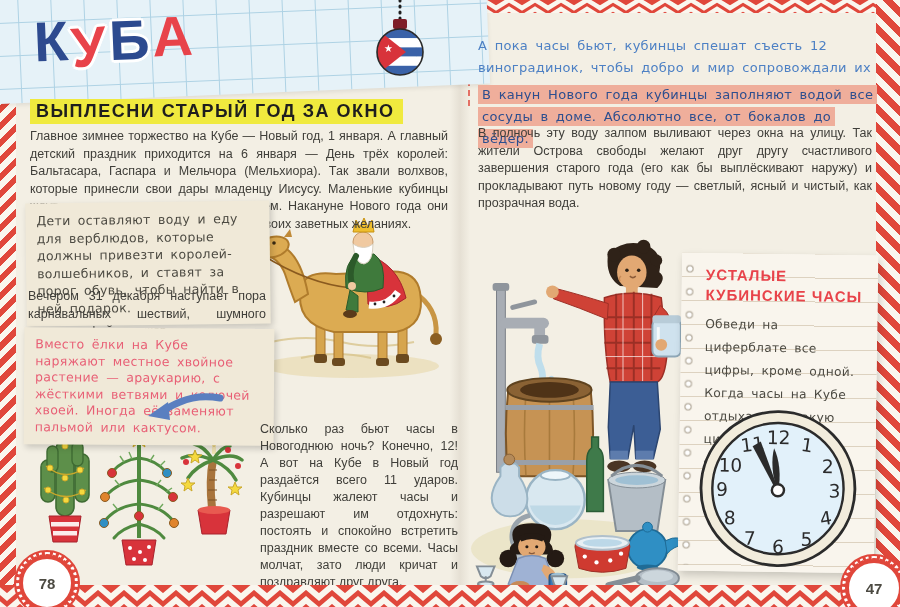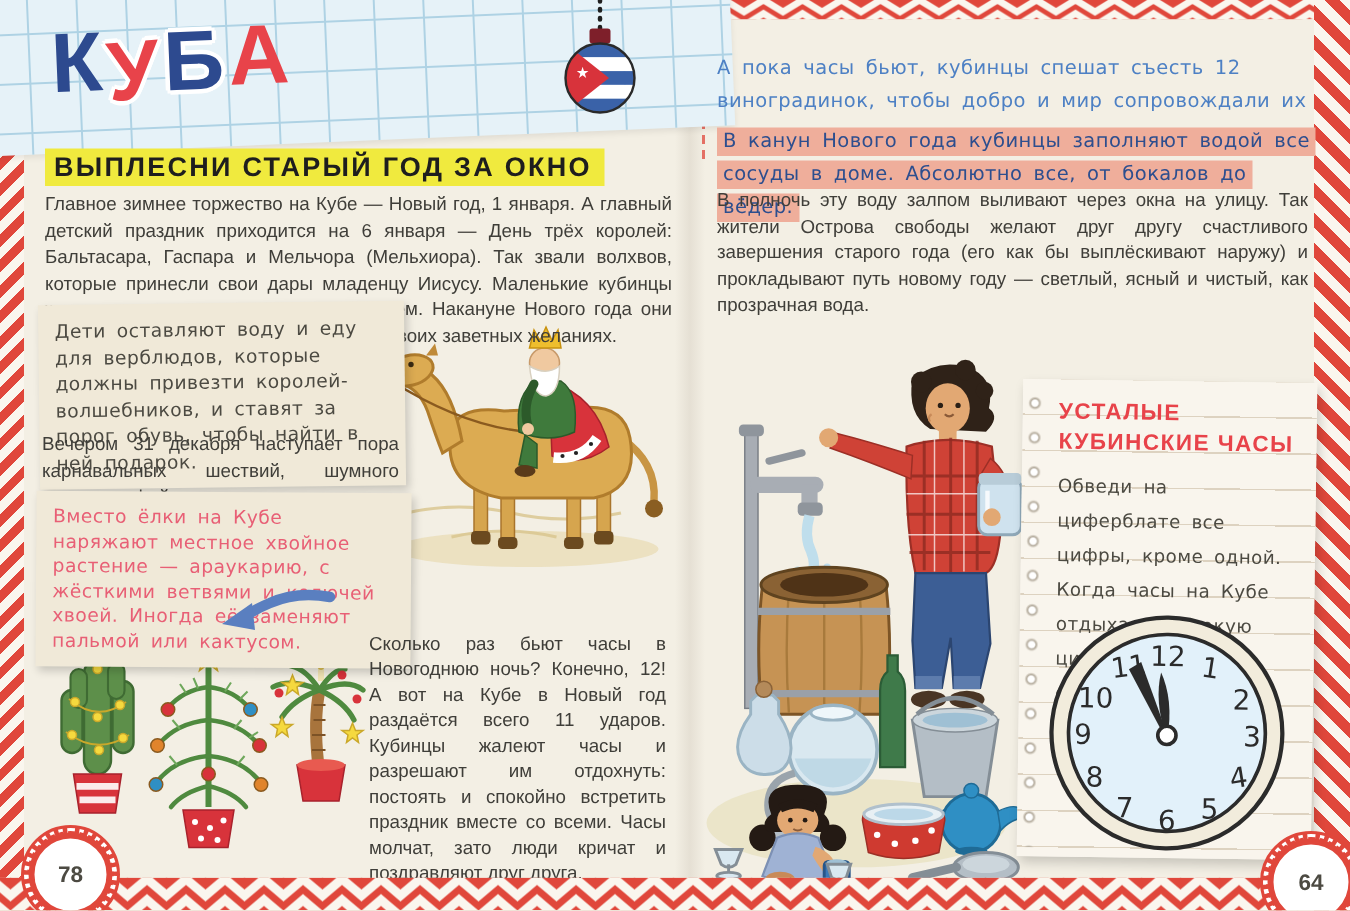--- a/index.html
+++ b/index.html
@@ -38,21 +38,21 @@
   .lt-drop2{transform:translateY(2px);}
   
   .ornament{position:absolute;left:374px;top:0;z-index:3;}
   
   .heading{position:absolute;left:30px;top:101px;z-index:3;
     font-size:18px;font-weight:bold;letter-spacing:1.5px;color:#1e1e1e;}
   .heading b{background:#f0ea3e;padding:2px 9px 3px 6px;font-weight:bold;}
   .para{position:absolute;z-index:3;font-size:12.5px;line-height:17.5px;text-align:justify;color:#3f3e39;}
   .p-intro{left:30px;top:128px;width:418px;}
   .p-carnival{left:28px;top:288px;width:238px;}
-  .p-bells{left:246px;top:421px;width:198px;line-height:17px;}
+  .p-bells{left:260px;top:421px;width:198px;line-height:17px;}
   .p-midnight{left:478px;top:125px;width:394px;}
   .p-heat{left:478px;top:194px;width:394px;}
   
   .hand{font-family:"DejaVu Sans",sans-serif;letter-spacing:.3px;word-spacing:3px;}
   .note{position:absolute;z-index:3;background:#f0e9d8;padding:9px 11px;
     box-shadow:2px 3px 6px rgba(0,0,0,.18);}
   .note-camels{left:26px;top:202px;width:222px;transform:rotate(-.7deg);
     font-size:12.5px;line-height:17.5px;color:#4c4a42;}
   .note-tree{left:24px;top:328px;width:228px;transform:rotate(.4deg);
     font-size:12.5px;line-height:16.5px;color:#e85f75;}
@@ -439,16 +439,16 @@
   </div>
 
   <div class="rosette ros-left">
     <span class="dots"></span>
     <span class="scallop"></span>
     <span>78</span>
   </div>
   <div class="rosette ros-right">
     <span class="dots"></span>
     <span class="scallop"></span>
-    <span>64</span>
+    <span>47</span>
   </div>
 
 </div>
 
 </body></html>

